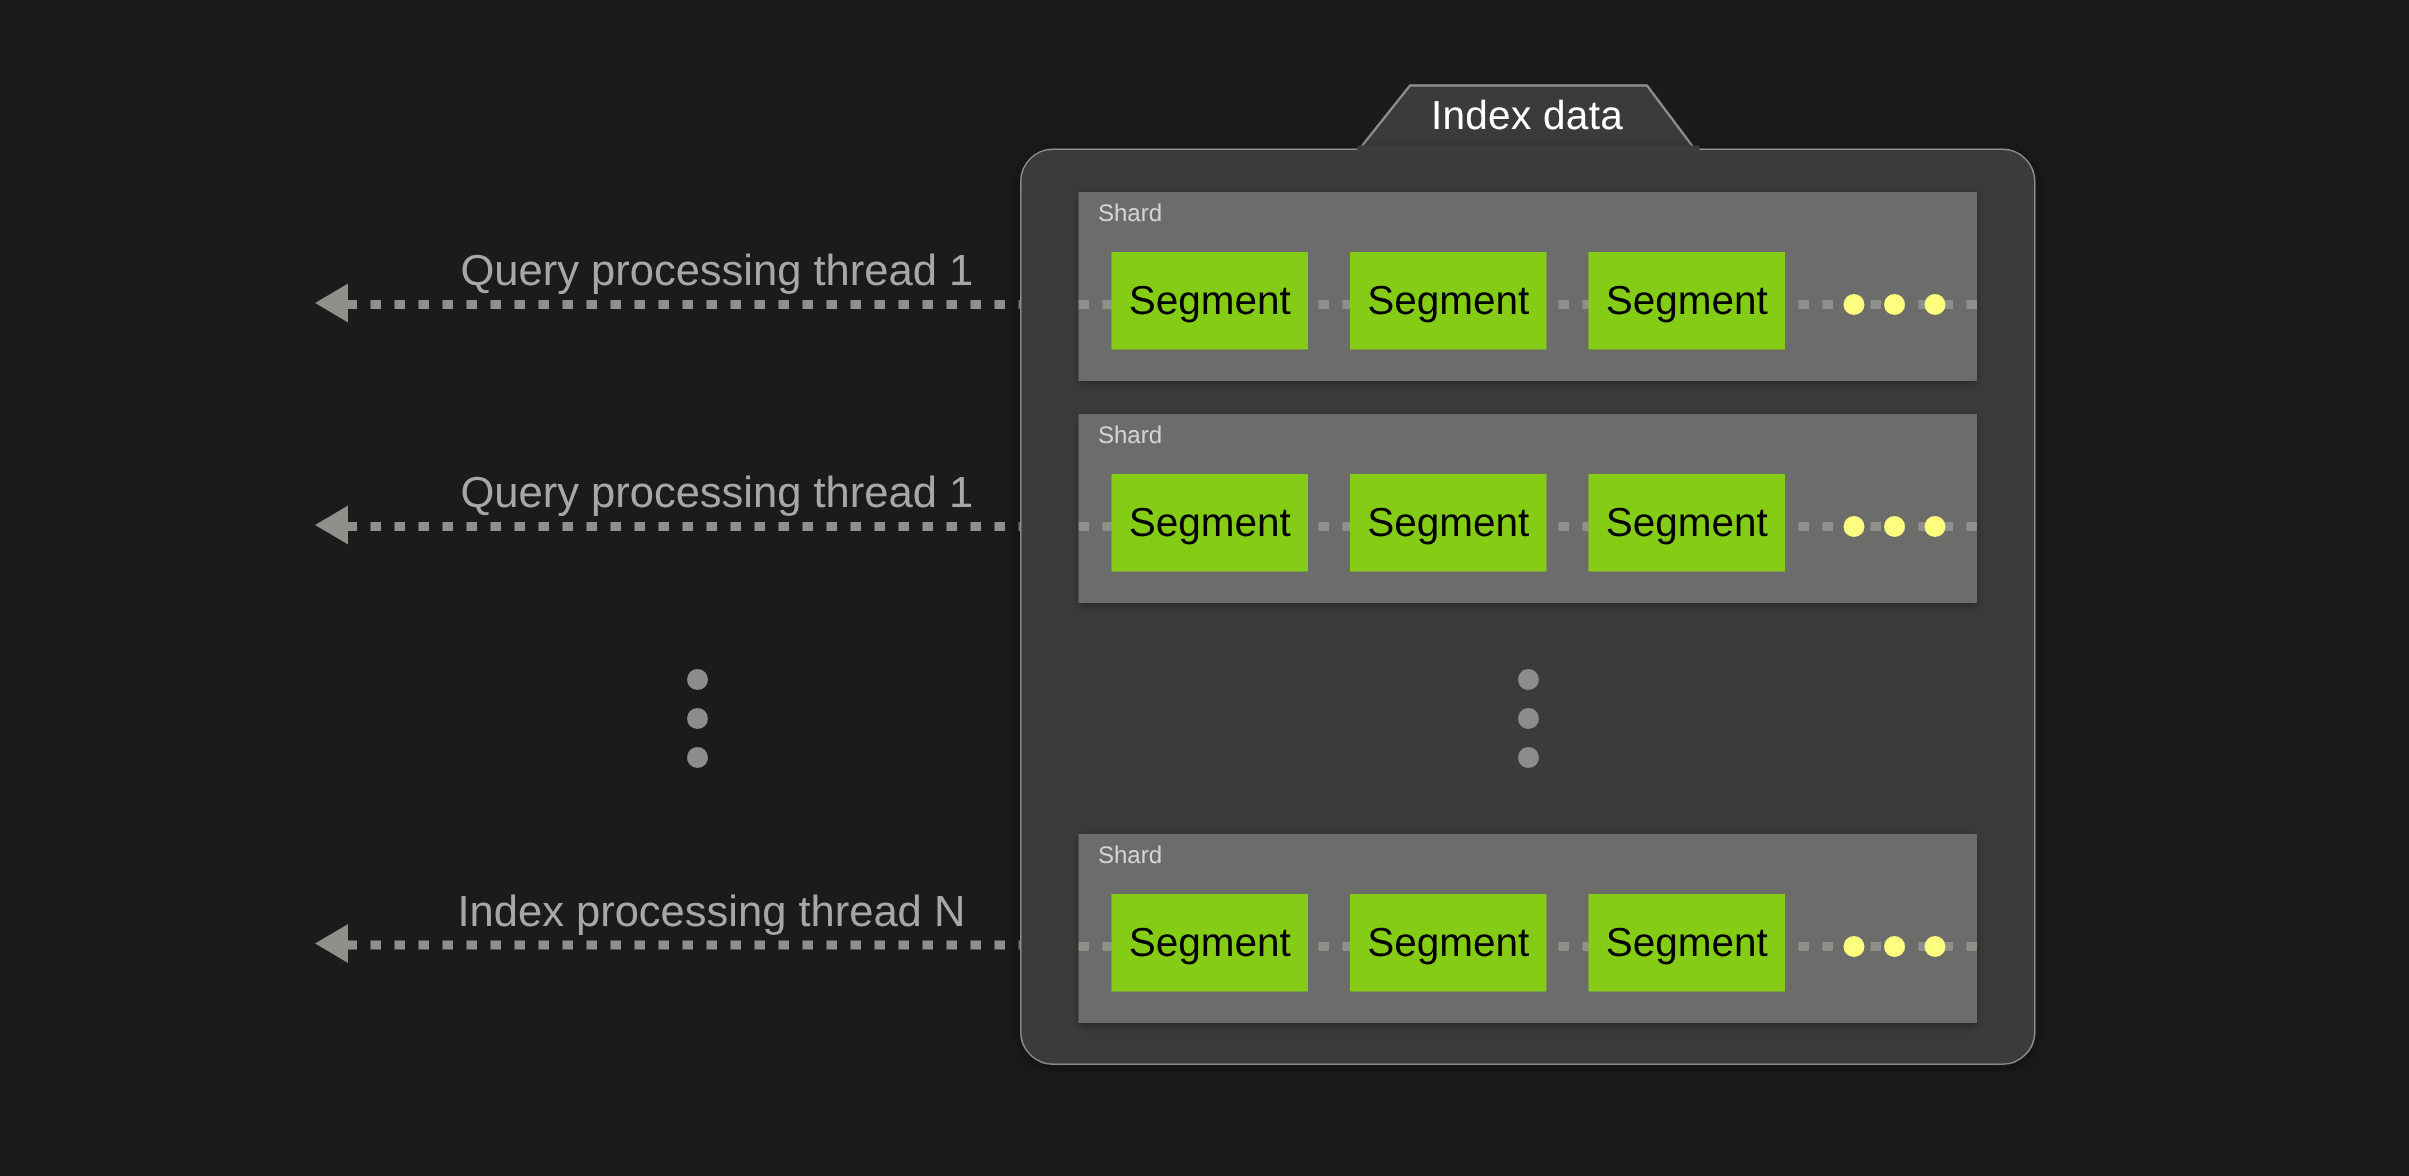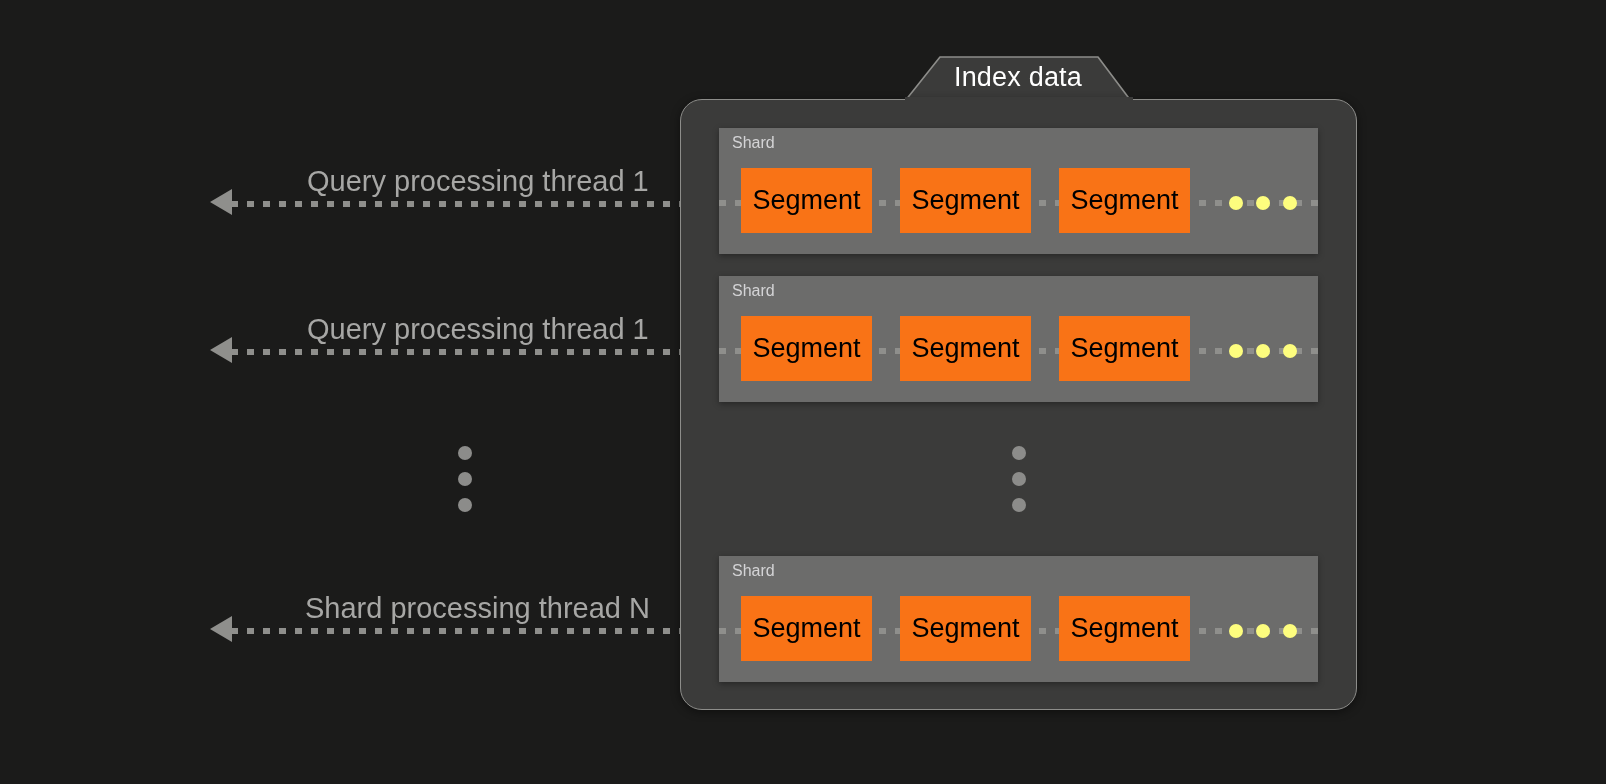--- a/index.html
+++ b/index.html
@@ -78,21 +78,21 @@
     position: absolute;
     left: 22px;
     top: 40px;
     height: 65px;
     display: flex;
     align-items: center;
   }
   .segment {
     width: 131px;
     height: 65px;
-    background: #f97316;
+    background: #84cc16;
     display: flex;
     align-items: center;
     justify-content: center;
     color: #000000;
     font-size: 27px;
     box-sizing: border-box;
   }
   .seg-gap {
     width: 28px;
     height: 65px;
@@ -165,21 +165,21 @@
   </div>
 
   <div class="thread-label" style="left:307px; top:313px;">Query processing thread 1</div>
   <div class="arrow-head" style="left:210px; top:337px;"></div>
   <div class="arrow-line" style="left:231px; top:344px; width:520px;">
     <svg width="520" height="12" viewBox="0 0 520 12">
       <line x1="0" y1="6" x2="520" y2="6" stroke="#8f8f8c" stroke-width="6" stroke-dasharray="7 9" stroke-linecap="butt"></line>
     </svg>
   </div>
 
-  <div class="thread-label" style="left:305px; top:592px;">Shard processing thread N</div>
+  <div class="thread-label" style="left:305px; top:592px;">Index processing thread N</div>
   <div class="arrow-head" style="left:210px; top:616px;"></div>
   <div class="arrow-line" style="left:231px; top:623px; width:520px;">
     <svg width="520" height="12" viewBox="0 0 520 12">
       <line x1="0" y1="6" x2="520" y2="6" stroke="#8f8f8c" stroke-width="6" stroke-dasharray="7 9" stroke-linecap="butt"></line>
     </svg>
   </div>
 
   <div class="vdots" style="left:458px; top:446px;">
     <span></span>
     <span></span>

